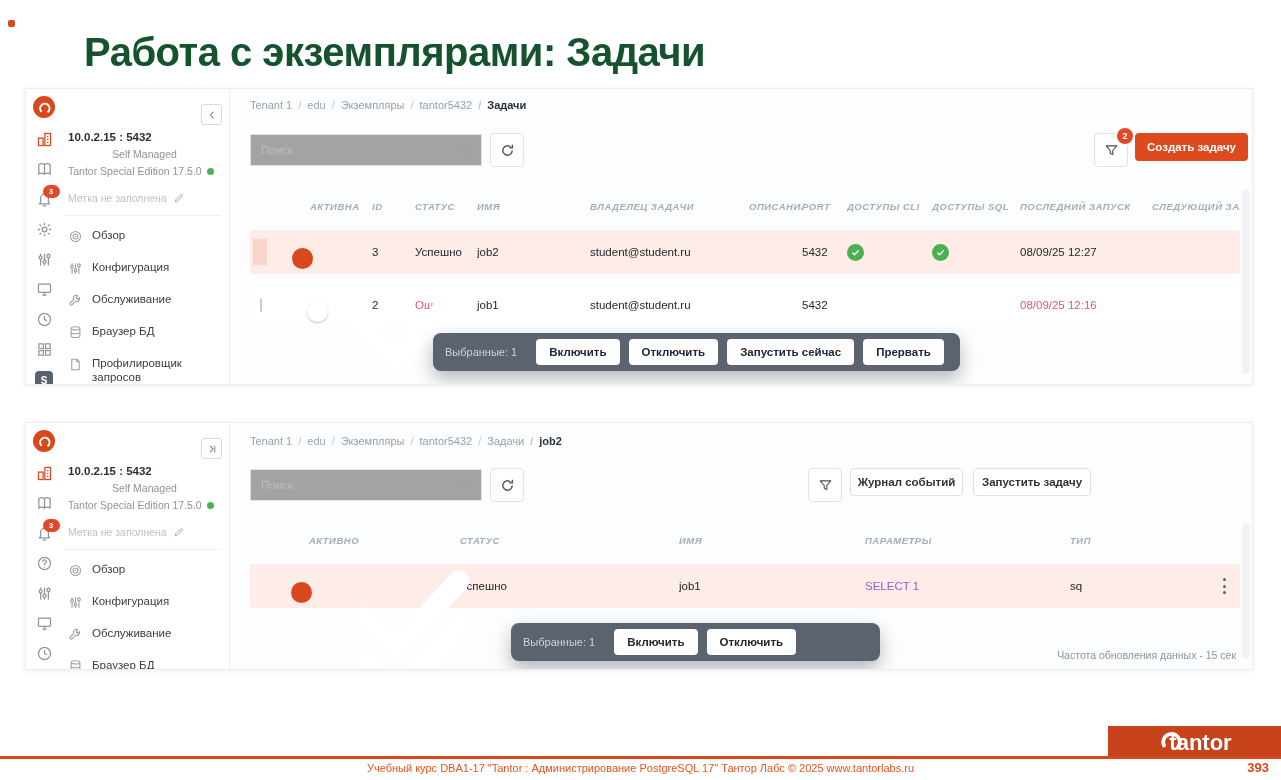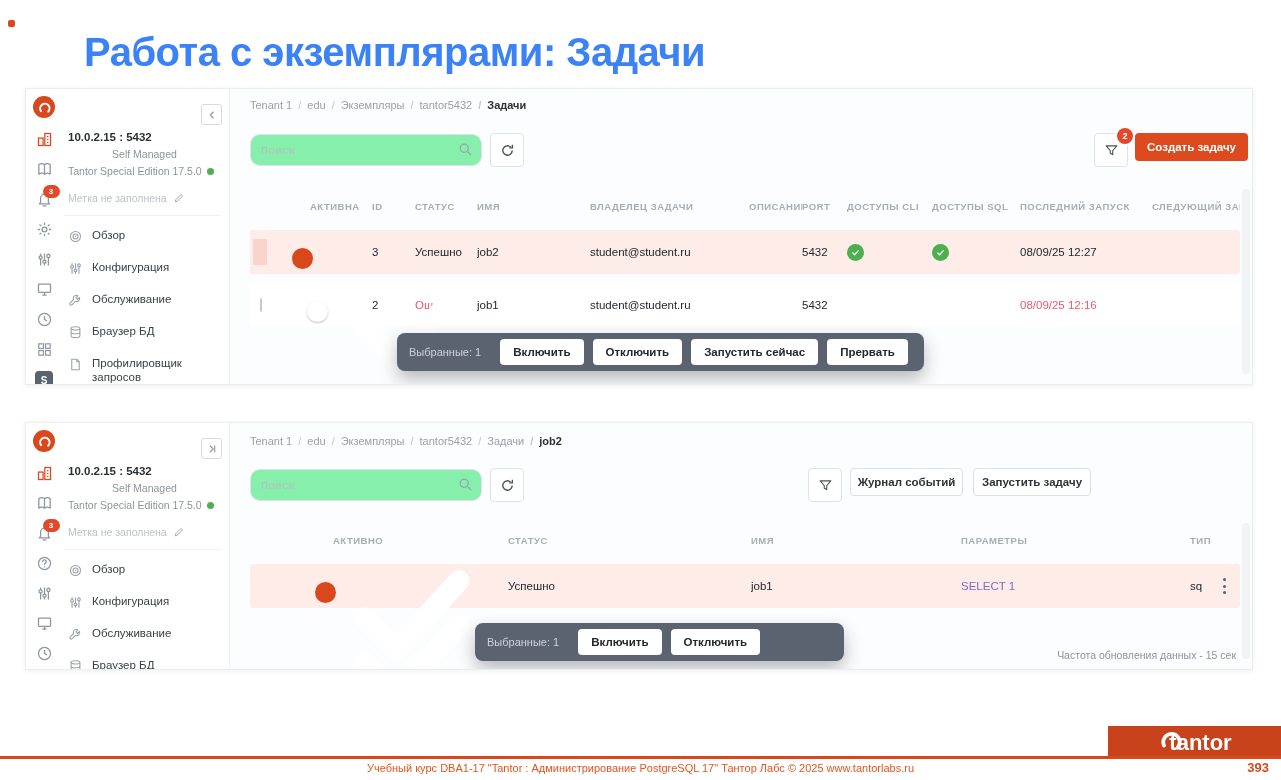--- a/index.html
+++ b/index.html
@@ -1,19 +1,19 @@
 <!DOCTYPE html>
 <html><head>
 <meta charset="utf-8">
 <style>
   html,body{margin:0;padding:0;background:#888;}
   .slide{position:relative;width:1281px;height:780px;background:#ffffff;overflow:hidden;
          font-family:"Liberation Sans",sans-serif;-webkit-font-smoothing:antialiased;}
   .reddot{position:absolute;left:8px;top:20px;width:7px;height:7px;background:#d9481c;border-radius:2px;}
-  .title{position:absolute;left:84px;top:30px;font-size:40px;font-weight:800;color:#3b82f6;letter-spacing:-.5px;}
+  .title{position:absolute;left:84px;top:30px;font-size:40px;font-weight:800;color:#14532d;letter-spacing:-.5px;}
 
   
   .shot{position:absolute;background:#ffffff;border:1px solid #ebedef;box-shadow:0 1px 5px rgba(25,35,45,.08);overflow:hidden;}
   #shot-top{left:25px;top:88px;width:1226px;height:295px;}
   #shot-bottom{left:25px;top:422px;width:1226px;height:246px;}
 
   
   .side{position:absolute;left:0;top:0;width:203px;height:100%;background:#fff;border-right:1px solid #eef0f2;}
   .rail{position:absolute;left:0;top:0;width:36px;height:100%;display:flex;flex-direction:column;align-items:center;padding-top:7px;gap:13px;}
   .applogo{width:22px;height:22px;border-radius:50%;background:#d9481c;display:flex;align-items:center;justify-content:center;flex:none;}
@@ -40,43 +40,43 @@
   .mitem{display:flex;align-items:flex-start;gap:9px;padding:8px 0;cursor:pointer;}
   .mitem svg{width:15px;height:15px;color:#9aa1a9;flex:none;margin-top:1px;}
   .mitem span{font-size:11.5px;color:#3a4046;line-height:1.25;}
 
   
   .main{position:absolute;left:204px;top:0;right:0;bottom:0;background:#fcfdfe;}
   .crumbs{position:absolute;left:20px;font-size:11px;color:#9aa1a9;white-space:nowrap;}
   .crumb{color:#9aa1a9;cursor:pointer;}
   .crumb + .crumb::before{content:"/";margin:0 6px;color:#c3c8cd;}
   .crumb.cur{color:#2b3036;font-weight:700;}
-  .search{position:absolute;left:20px;width:230px;height:30px;border:1px solid #dfe2e6;border-radius:10px;background:#86efac;font-family:Liberation Mono, monospace;}
+  .search{position:absolute;left:20px;width:230px;height:30px;border:1px solid #dfe2e6;border-radius:0;background:#a3a3a3;}
   .search input{position:absolute;inset:0;border:0;outline:none;background:transparent;padding:0 30px 0 10px;
                 font-size:11.5px;color:#3a4046;font-family:inherit;}
   .search input::placeholder{color:#b8bec5;}
   .search .sic{position:absolute;right:8px;top:7px;width:15px;height:15px;color:#9aa1a9;}
   .sqbtn{position:absolute;width:32px;height:32px;border:1px solid #dfe2e6;border-radius:4px;background:#fff;
          display:flex;align-items:center;justify-content:center;color:#4a5058;cursor:pointer;}
   .sqbtn svg{width:15px;height:15px;}
   .fbadge{position:absolute;top:-8px;right:-8px;width:16px;height:16px;border-radius:50%;background:#e2492a;color:#fff;
           font-size:9px;font-weight:700;display:flex;align-items:center;justify-content:center;border:2px solid #fcfdfe;}
   .btn{position:absolute;height:28px;border-radius:4px;font-size:11.5px;font-weight:700;display:flex;align-items:center;
        justify-content:center;cursor:pointer;font-family:inherit;}
   .btn.orange{background:#dc4a1d;color:#fff;border:0;gap:7px;}
   .btn.white{background:#fff;color:#2f3338;border:1px solid #dcdfe3;}
   .btn svg{width:11px;height:11px;}
 
   
   .tbl{position:absolute;left:20px;right:12px;}
   .thead,.trow{display:grid;align-items:center;}
   .g-top{grid-template-columns:60px 62px 43px 62px 113px 159px 53px 45px 85px 88px 132px 1fr;}
-  .g-bot{grid-template-columns:59px 151px 219px 186px 205px 1fr;gap:24px;}
+  .g-bot{grid-template-columns:59px 151px 219px 186px 205px 1fr;}
   .thead{height:30px;font-size:9.5px;font-weight:700;letter-spacing:.5px;color:#a6adb5;}
-  .thead .hc{white-space:nowrap;overflow:hidden;}
+  .thead .hc{white-space:nowrap;overflow:hidden;font-style:italic;}
   .trow{height:44px;margin-top:9px;background:#fff;border-radius:3px;font-size:11.5px;color:#23282d;}
   .trow.sel{background:#fdece8;}
   .cellwrap{white-space:nowrap;overflow:hidden;}
   .err{color:#e8596a;}
   .purple{color:#8a63c9;}
   .cb{width:16px;height:16px;border-radius:3px;margin-left:10px;position:relative;cursor:pointer;flex:none;}
   .cb.checked{background:#d9481c;}
   .cb.checked svg{position:absolute;inset:2px;color:#fff;}
   .cb.halo{box-shadow:0 0 0 7px rgba(217,72,28,.14);}
   .cb.indet{background:#d9481c;}
@@ -89,21 +89,21 @@
   .toggle.off::after{content:"";position:absolute;left:-3px;top:-4px;width:21px;height:21px;border-radius:50%;background:#fff;
                      box-shadow:0 1px 2px rgba(0,0,0,.25);}
   .okchip{width:17px;height:17px;border-radius:50%;background:#4caf50;display:flex;align-items:center;justify-content:center;}
   .okchip svg{width:9px;height:9px;color:#fff;}
   .kebab{width:4px;height:16px;display:flex;flex-direction:column;justify-content:space-between;align-items:center;cursor:pointer;margin-left:auto;margin-right:14px;}
   .kebab i{width:3px;height:3px;border-radius:50%;background:#5a626e;}
   .typecell{display:flex;align-items:center;}
 
   
   .abar{position:absolute;height:38px;background:#5b6370;border-radius:8px;box-shadow:0 8px 18px rgba(20,25,35,.30);
-        display:flex;align-items:center;padding:0 12px;gap:9px;}
+        display:flex;align-items:center;padding:0 12px;gap:9px;margin-left:36px;}
   .abar .sel-label{font-size:11px;color:#ced3da;margin-right:10px;white-space:nowrap;}
   .abtn{height:26px;background:#fff;border:0;border-radius:4px;padding:0 13px;font-size:11.5px;font-weight:700;color:#23282d;
         cursor:pointer;white-space:nowrap;font-family:inherit;}
   .refnote{position:absolute;font-size:10.5px;color:#8d949c;}
   .scrollstrip{position:absolute;right:2px;width:8px;border-radius:4px;background:#f1f3f5;}
 
   
   .f-line{position:absolute;left:0;right:0;top:756px;height:3px;background:#d9481c;}
   .f-text{position:absolute;left:0;right:0;top:762px;text-align:center;font-size:11px;color:#e2551f;}
   .f-logo{position:absolute;left:1108px;right:0;top:726px;height:31px;background:#c8431b;display:flex;align-items:center;justify-content:center;gap:2px;}

